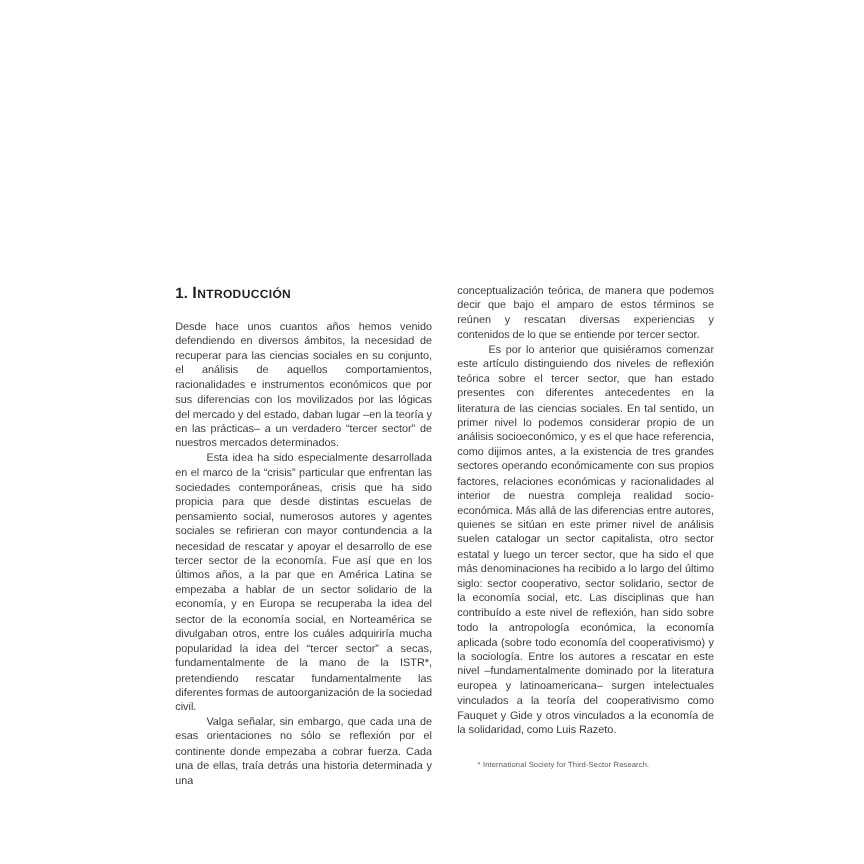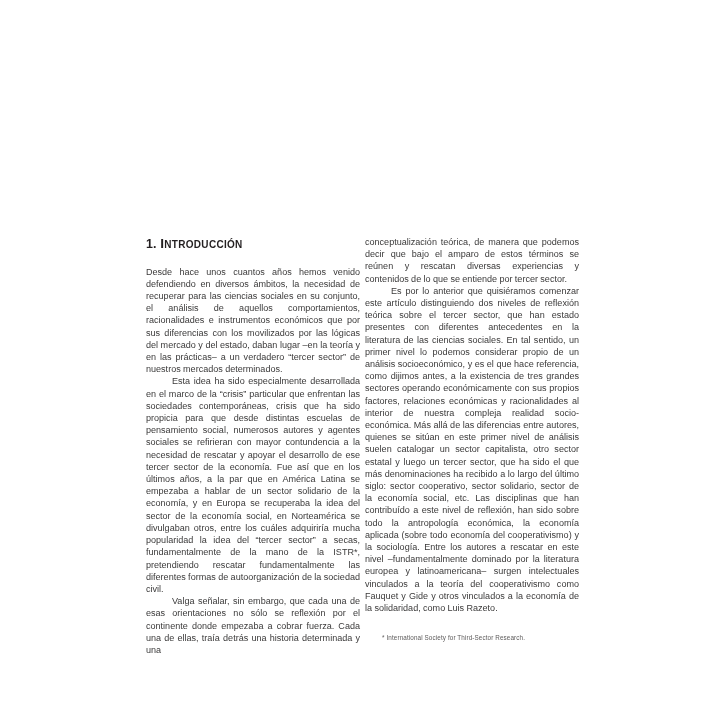--- a/index.html
+++ b/index.html
@@ -28,21 +28,21 @@
     height: 420px;
   }
 
   .column {
     position: absolute;
     top: 0;
     width: 214px;
   }
 
   #column-left  { left: 0; }
-  #column-right { left: 219px; }
+  #column-right { left: 235px; }
 
   
   .section-heading {
     margin: 0 0 14px 0;
     font-family: "Liberation Sans", sans-serif;
     font-size: 12.4px;
     font-weight: bold;
     color: #231f20;
     letter-spacing: 0.15px;
     line-height: 1.15;

